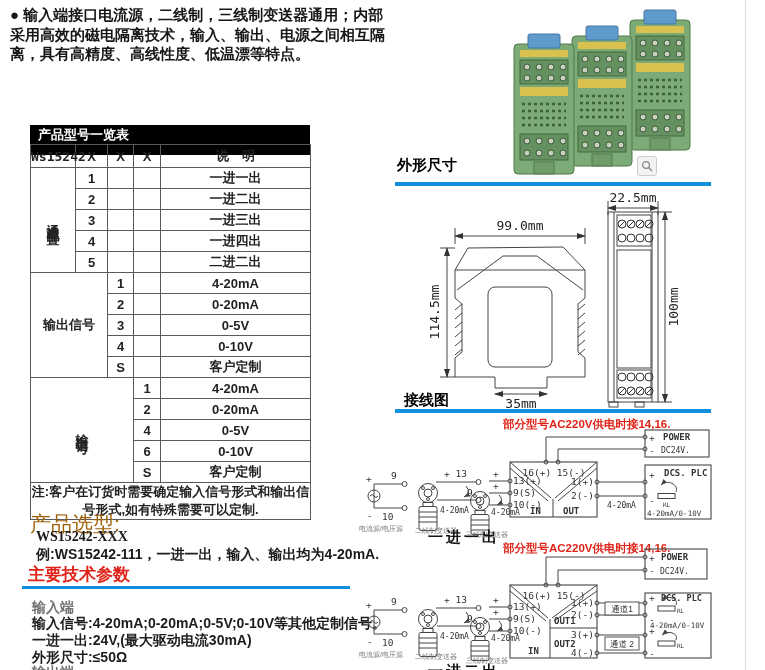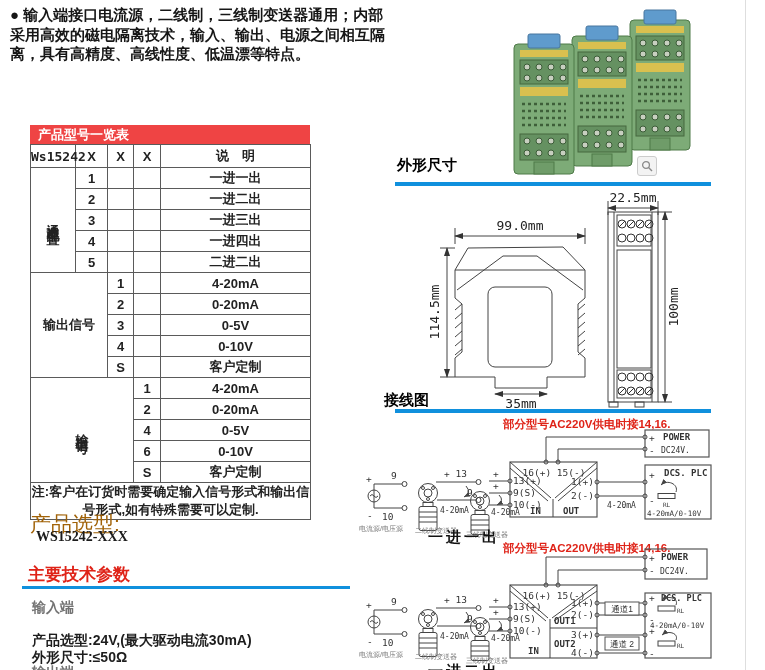--- a/index.html
+++ b/index.html
@@ -2,21 +2,21 @@
 <html><head>
 <meta charset="utf-8">
 <style>
   html,body{margin:0;padding:0;background:#fff;}
   .page{position:relative;width:765px;height:670px;background:#fff;overflow:hidden;
         font-family:"Liberation Sans","DejaVu Sans",sans-serif;color:#1b1b1b;}
   .abs{position:absolute;}
   
   .intro{left:10px;top:5px;width:376px;font-size:15px;font-weight:600;line-height:19.5px;color:#161616;}
   .intro p{margin:0;}
-  .banner{left:30px;top:125px;width:272px;height:20px;background:#ef4444;color:#fff;
+  .banner{left:30px;top:125px;width:272px;height:30px;background:#000000;color:#fff;
           font-size:13px;font-weight:700;padding-left:8px;line-height:19px;}
   table.model{position:absolute;left:30px;top:144px;width:280px;border-collapse:collapse;table-layout:fixed;padding-left:16px;}
   table.model td,table.model th{border:1px solid #5a5a5a;padding:0;font-weight:600;color:#222;}
   table.model th{height:22px;font-size:13px;text-align:center;}
   table.model td{height:20px;font-size:13px;text-align:center;vertical-align:middle;}
   th.model-th{font-family:"DejaVu Sans Mono",monospace;font-size:12px;font-weight:700;}
   td.desc{text-align:left;padding-left:12px;font-size:13px;}
   .vtext{writing-mode:vertical-rl;text-orientation:upright;letter-spacing:3px;line-height:1;
          display:inline-block;font-weight:600;font-size:13px;}
   td.notecell{font-size:10px;font-weight:600;text-align:center;color:#333;}
@@ -28,21 +28,21 @@
   .tech-underline{left:22px;top:586px;width:328px;height:3px;}
   .io-title{font-size:14px;font-weight:700;color:#737373;}
   .input-title{left:32px;top:599px;}
   .io-line{left:32px;font-size:14px;font-weight:600;color:#1d1d1d;}
   .l1{top:615px;} .l2{top:632px;} .l3{top:649px;}
   .output-title{left:32px;top:664px;}
   
   .sec-title{font-size:15px;font-weight:700;color:#000000;}
   .outline-title{left:397px;top:156px;}
   .line1{left:395px;top:182px;width:316px;}
-  .wiring-title{left:384px;top:391px;}
+  .wiring-title{left:404px;top:391px;}
   .line2{left:395px;top:409px;width:316px;}
   .photo{left:500px;top:2px;}
   .magnifier{left:637px;top:156px;width:18px;height:18px;background:#f3f3f3;border:1px solid #ccc;
              border-radius:3px;display:flex;align-items:center;justify-content:center;}
   .dims{left:395px;top:188px;}
   .w1{left:358px;top:416px;}
   .w2{left:358px;top:542px;}
   .right-edge{left:745px;top:0;width:1px;height:670px;background:#dedede;}
   
   text{font-family:"DejaVu Sans Mono","Liberation Sans",monospace;fill:#333;}
@@ -163,25 +163,27 @@
           <td class="desc">客户定制</td>
         </tr>
     <tr>
           <td colspan="5" class="notecell">注:客户在订货时需要确定输入信号形式和输出信号形式,如有特殊需要可以定制.</td>
         </tr>
   </tbody>
     </table>
 
   <div class="abs sel-title">产品选型:</div>
   <div class="abs sel-model">WS15242-XXX</div>
+  <div class="abs sel-example">例:WS15242-111，一进一出，输入、输出均为4-20mA.</div>
 
   <div class="abs tech-title">主要技术参数</div>
   <div class="abs blue-line tech-underline"></div>
   <div class="abs io-title input-title">输入端</div>
-  <div class="abs io-line l2">产品选型:24V,(最大驱动电流30mA)</div>
+  <div class="abs io-line l1">输入信号:4-20mA;0-20mA;0-5V;0-10V等其他定制信号。</div>
+  <div class="abs io-line l2">一进一出:24V,(最大驱动电流30mA)</div>
   <div class="abs io-line l3">外形尺寸:≤50Ω</div>
   <div class="abs io-title output-title">输出端</div>
 
   <svg class="abs photo" width="212" height="176" viewBox="0 0 212 176">
     <defs>
       <g id="din-module">
         <rect x="0" y="10" width="60" height="130" rx="4" fill="#7dab77" stroke="#4f7a49"></rect>
         <rect x="14" y="0" width="32" height="14" rx="2" fill="#5f9bcd" stroke="#49779f"></rect>
         <rect x="6" y="16" width="48" height="7" fill="#d9c04f"></rect>
         <rect x="6" y="26" width="48" height="24" fill="#659161" stroke="#46683f"></rect>

